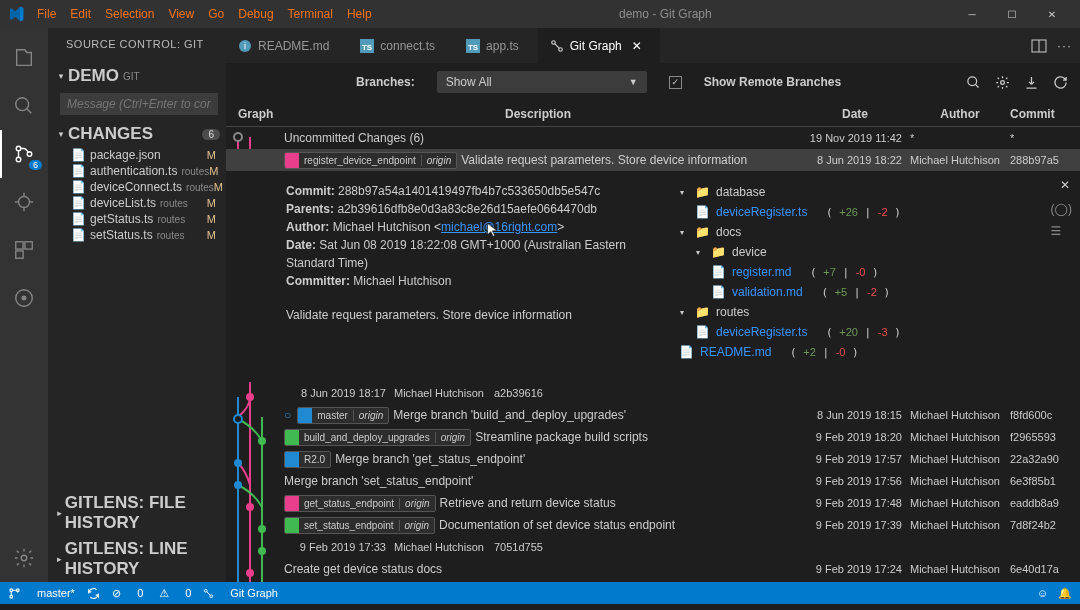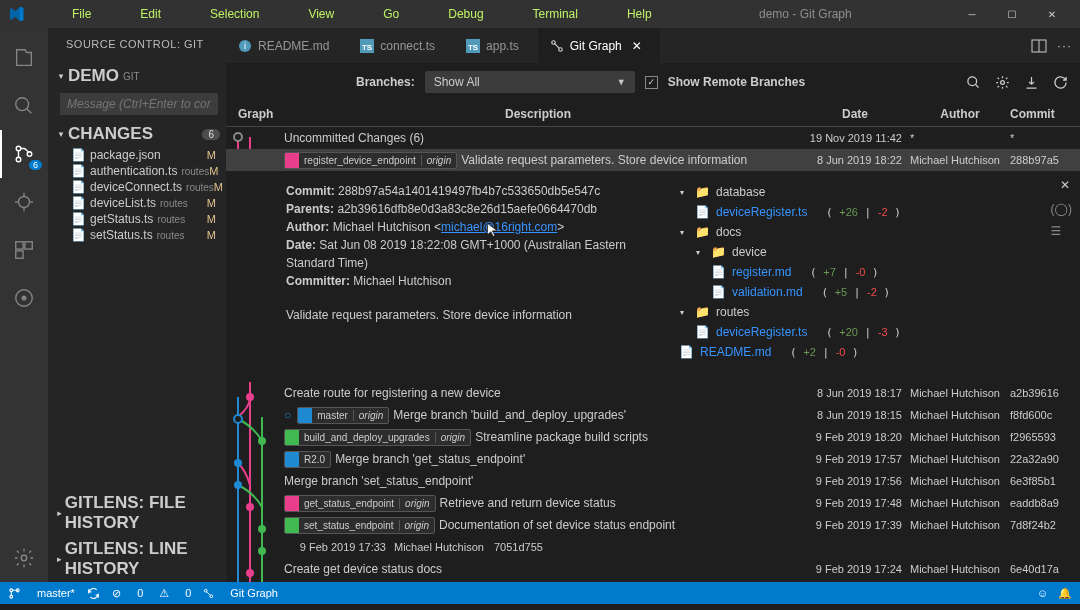--- a/index.html
+++ b/index.html
@@ -1,19 +1,19 @@
 <!DOCTYPE html>
 <html><head>
 <meta charset="utf-8">
 <style>
 * { margin: 0; padding: 0; box-sizing: border-box; font-family: 'Segoe UI', Tahoma, sans-serif; }
 body { background: #1e1e1e; color: #ccc; width: 1080px; height: 610px; overflow: hidden; font-size: 12px; }
 
 .title-bar { height: 28px; background: #323233; display: flex; align-items: center; padding: 0 8px; }
-.title-bar .menu-item { padding: 0 7px; color: #bef264; cursor: default; margin-left: 35px; }
+.title-bar .menu-item { padding: 0 7px; color: #f97316; cursor: default; }
 .title-bar .app-title { flex: 1; text-align: center; color: #8e8e8e; }
 .title-bar .win-btn { width: 40px; text-align: center; color: #ccc; font-size: 10px; }
 
 .layout { display: flex; height: 554px; }
 
 .activity-bar { width: 48px; background: #333; display: flex; flex-direction: column; align-items: center; padding-top: 6px; }
 .activity-bar .ab-item { width: 48px; height: 48px; display: flex; align-items: center; justify-content: center; color: #858585; cursor: pointer; position: relative; }
 .activity-bar .ab-item.active { color: #fff; }
 .activity-bar .ab-item.active::before { content:''; position:absolute; left:0; top:0; bottom:0; width:2px; background:#fff; }
 .badge-scm { position:absolute; bottom:8px; right:6px; background:#007acc; color:#fff; border-radius:8px; font-size:9px; padding:0 4px; }
@@ -32,21 +32,21 @@
 .file-tag { color:#8a8a8a; font-size: 10px; margin-left: 4px; }
 .file-m { color:#e2c08d; margin-left: auto; margin-right: 4px; font-size: 11px; }
 
 .editor-area { flex:1; display:flex; flex-direction:column; background:#1e1e1e; min-width: 0; }
 .tab-bar { height: 35px; background:#252526; display:flex; align-items:stretch; }
 .tab { padding: 8px 18px 8px 12px; color:#969696; display:flex; align-items:center; gap:6px; border-right:1px solid #252526; cursor:pointer; font-size: 12px; }
 .tab.active { background:#1e1e1e; color:#fff; }
 .tab .tab-ico { width:14px; height:14px; display:inline-flex; align-items:center; justify-content:center; }
 .tab-actions { margin-left:auto; display:flex; align-items:center; padding-right:8px; gap:10px; color:#ccc; }
 
-.graph-toolbar { height: 38px; display:flex; align-items:center; padding: 0 12px 0 130px; gap: 10px; color:#ccc; background:#1e1e1e; }
+.graph-toolbar { height: 38px; display:flex; align-items:center; padding: 0 12px 0 130px; gap: 22px; color:#ccc; background:#1e1e1e; }
 .branches-label { font-weight: 600; }
 .branches-dd { background:#3c3c3c; border:1px solid #3c3c3c; color:#ccc; padding: 3px 8px; width: 210px; display:flex; align-items:center; border-radius:2px; }
 .dd-arrow { margin-left:auto; font-size: 9px; color:#ccc; }
 .chk { width:13px; height:13px; border:1px solid #888; display:inline-flex; align-items:center; justify-content:center; background:#1e1e1e; font-size: 9px; color:#ccc; }
 .tool-icons { margin-left:auto; display:flex; gap:14px; color:#ccc; }
 
 .graph-header { display:flex; border-bottom:1px solid #454545; height: 26px; align-items:center; color:#ccc; }
 .col-graph { width: 50px; padding-left: 12px; font-weight: 600; }
 .col-desc { flex:1; text-align:center; font-weight: 600; }
 .col-date { width: 110px; text-align:center; font-weight: 600; }
@@ -414,23 +414,20 @@
                 <span class="tree-ico">📁</span>
                 <span class="tree-name">routes</span>
               </div>
             <div class="tree-row indent1"><span class="tree-ico">📄</span><span class="tree-name changed">deviceRegister.ts</span>&nbsp;&nbsp;<span class="diff">( <span class="plus">+20</span> | <span class="minus">-3</span> )</span></div>
             <div class="tree-row"><span class="tree-ico">📄</span><span class="tree-name changed">README.md</span>&nbsp;&nbsp;<span class="diff">( <span class="plus">+2</span> | <span class="minus">-0</span> )</span></div>
           </div>
         </div>
 
         <div id="commit-rows">
             <div class="commit-row">
-              <div class="desc">
-                <span class="cdesc">Create route for registering a new device</span>
-              </div>
               <div class="date">8 Jun 2019 18:17</div>
               <div class="author">Michael Hutchison</div>
               <div class="hash">a2b39616</div>
             </div>
             <div class="commit-row">
               <div class="desc">
                 <span style="color:#1f8ad2;margin-right:2px;">○</span>
                 <span class="ref-group">
                   <span class="ref-color" style="background:#1f8ad2;"></span>
                   <span class="ref-name">master</span>

